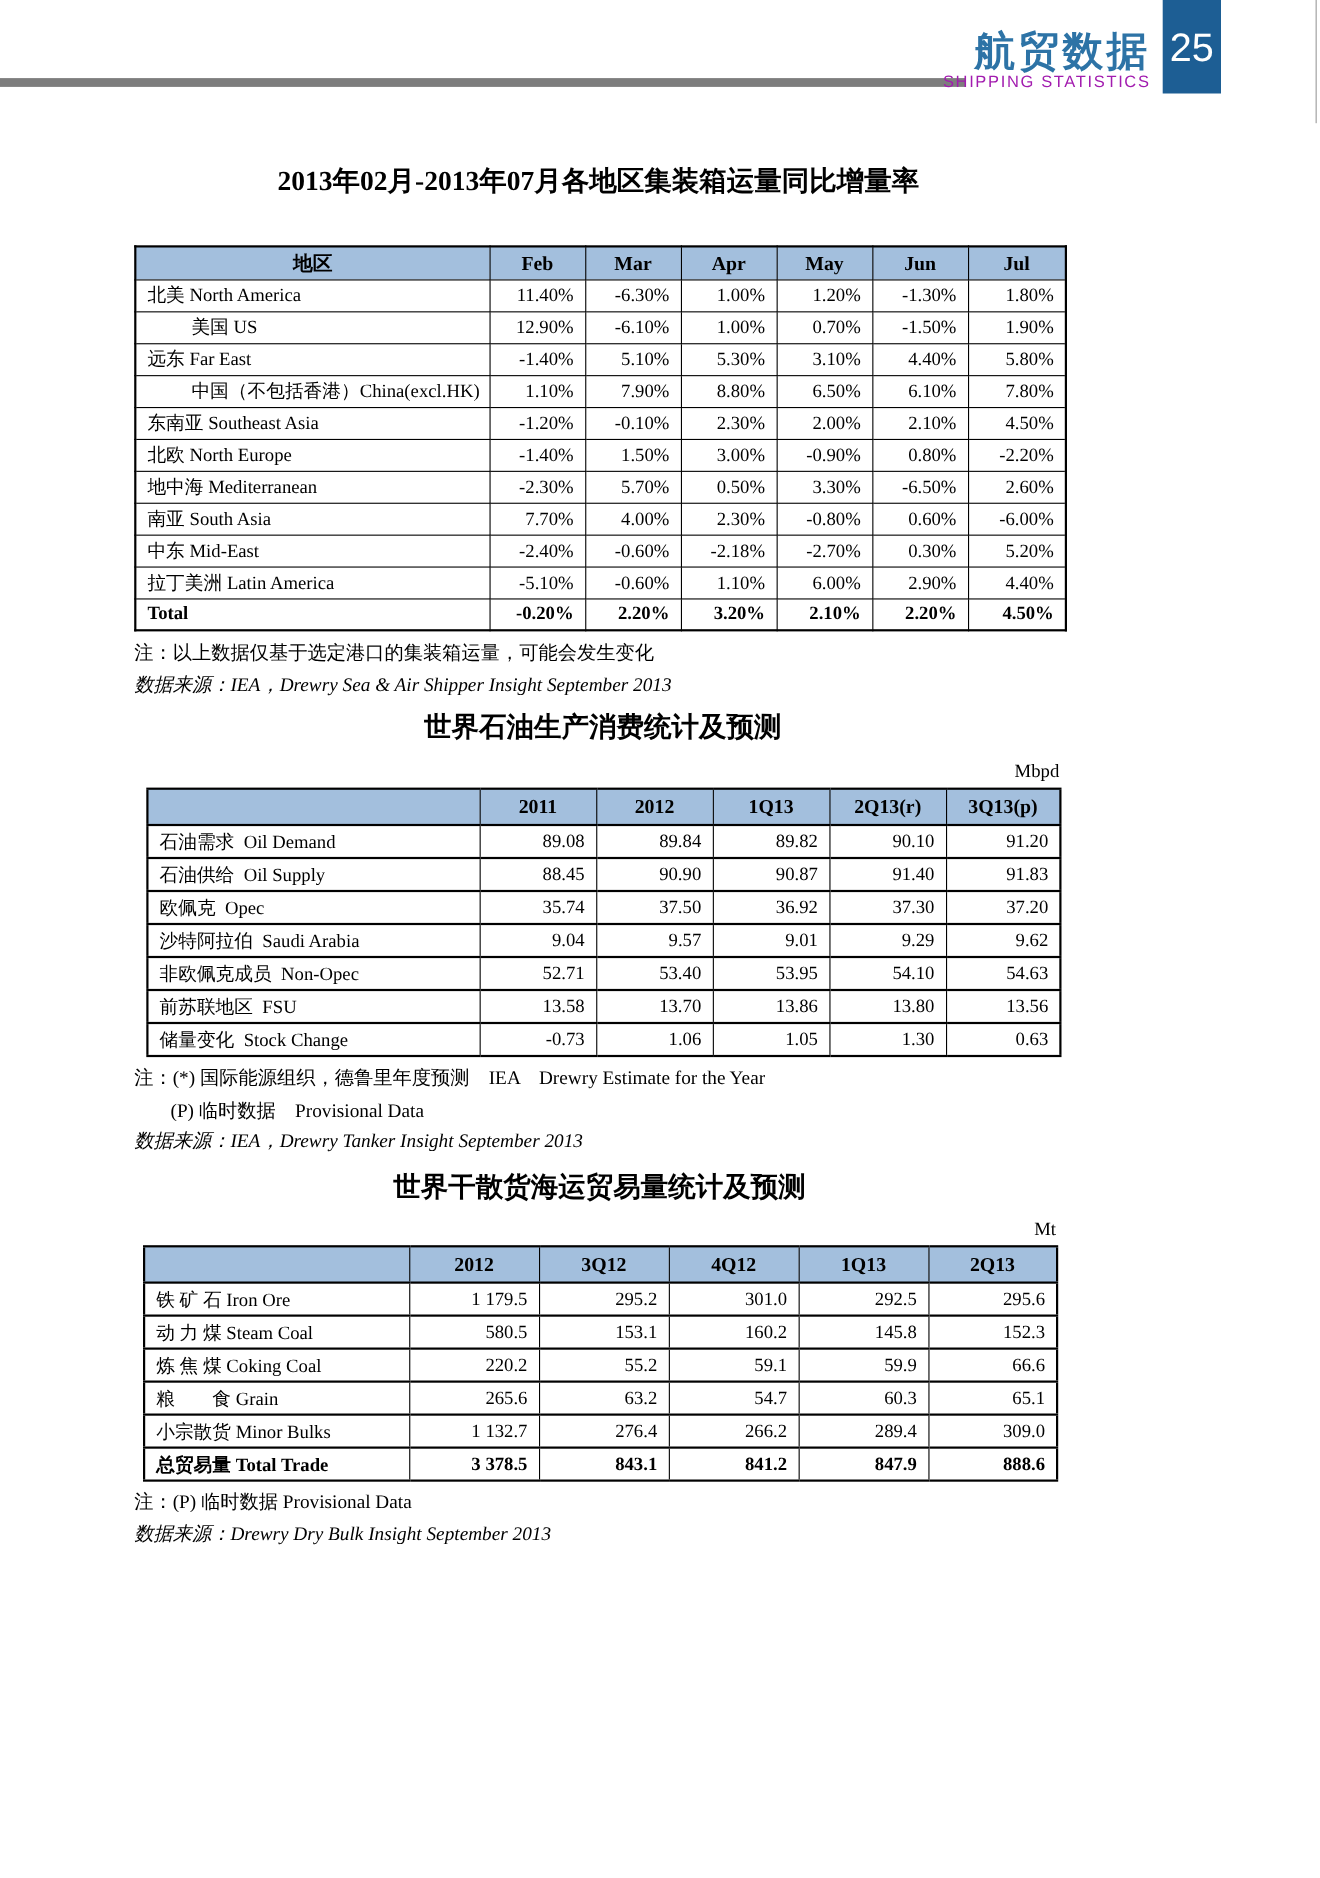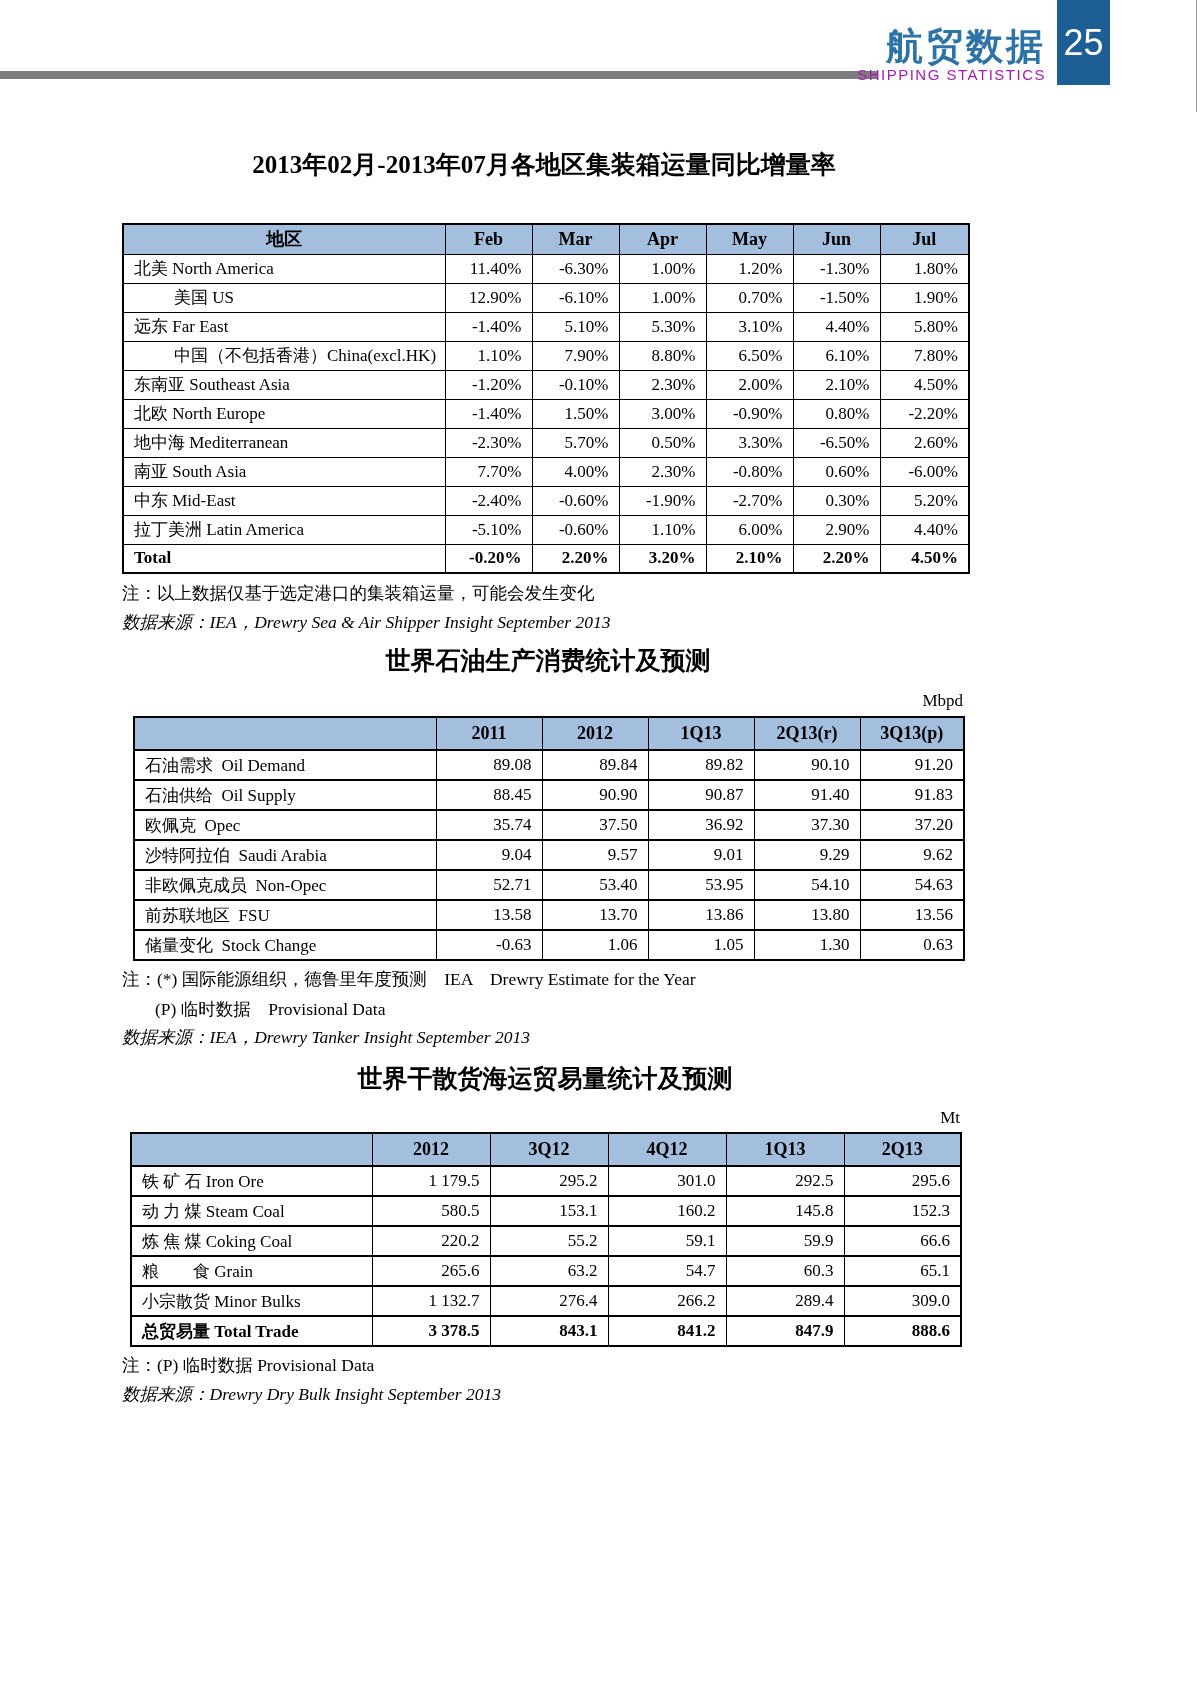--- a/index.html
+++ b/index.html
@@ -179,21 +179,21 @@
             <td class="num">4.00%</td>
             <td class="num">2.30%</td>
             <td class="num">-0.80%</td>
             <td class="num">0.60%</td>
             <td class="num">-6.00%</td>
           </tr>
           <tr>
             <td class="lbl">中东 Mid-East</td>
             <td class="num">-2.40%</td>
             <td class="num">-0.60%</td>
-            <td class="num">-1.90%</td>
+            <td class="num">-2.18%</td>
             <td class="num">-2.70%</td>
             <td class="num">0.30%</td>
             <td class="num">5.20%</td>
           </tr>
           <tr>
             <td class="lbl">拉丁美洲 Latin America</td>
             <td class="num">-5.10%</td>
             <td class="num">-0.60%</td>
             <td class="num">1.10%</td>
             <td class="num">6.00%</td>
@@ -281,21 +281,21 @@
           <tr>
             <td class="lbl">前苏联地区  FSU</td>
             <td class="num">13.58</td>
             <td class="num">13.70</td>
             <td class="num">13.86</td>
             <td class="num">13.80</td>
             <td class="num">13.56</td>
           </tr>
           <tr>
             <td class="lbl">储量变化  Stock Change</td>
-            <td class="num">-0.63</td>
+            <td class="num">-0.73</td>
             <td class="num">1.06</td>
             <td class="num">1.05</td>
             <td class="num">1.30</td>
             <td class="num">0.63</td>
           </tr>
         </tbody>
       </table>
     </div>
   <div class="note" id="note2a">注：(*) 国际能源组织，德鲁里年度预测    IEA    Drewry Estimate for the Year</div>
   <div class="note" id="note2b">(P) 临时数据    Provisional Data</div>

